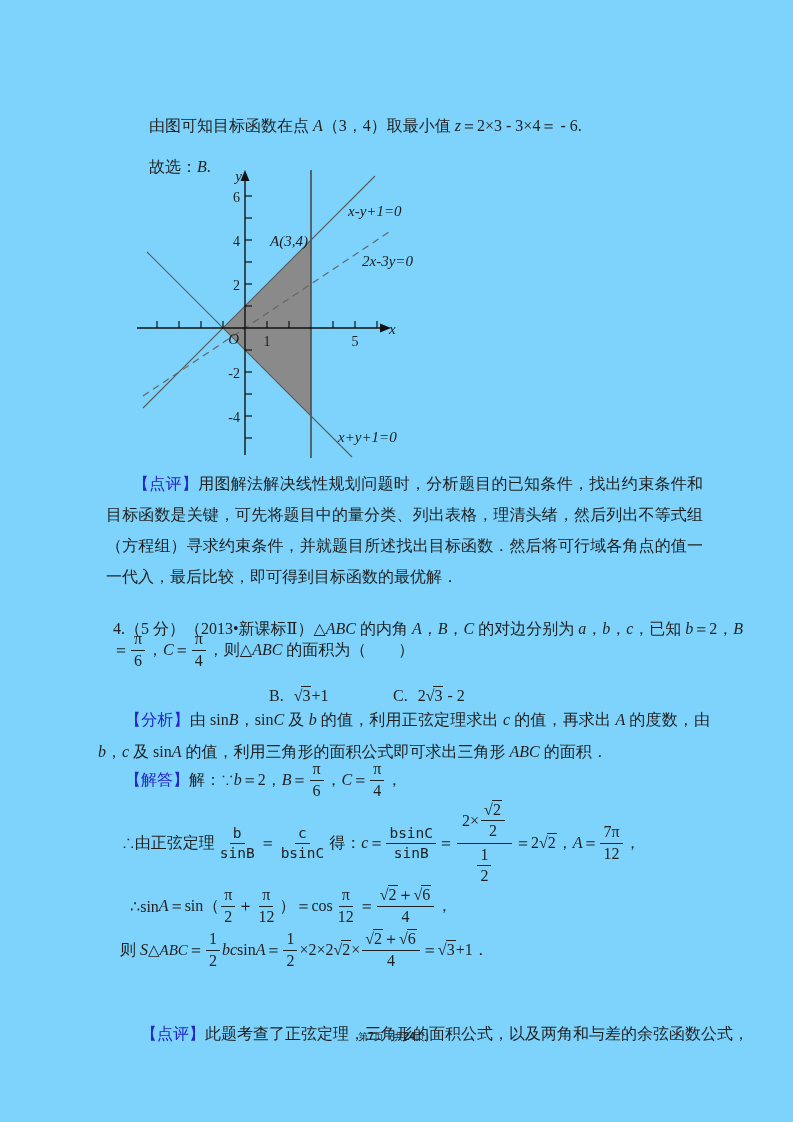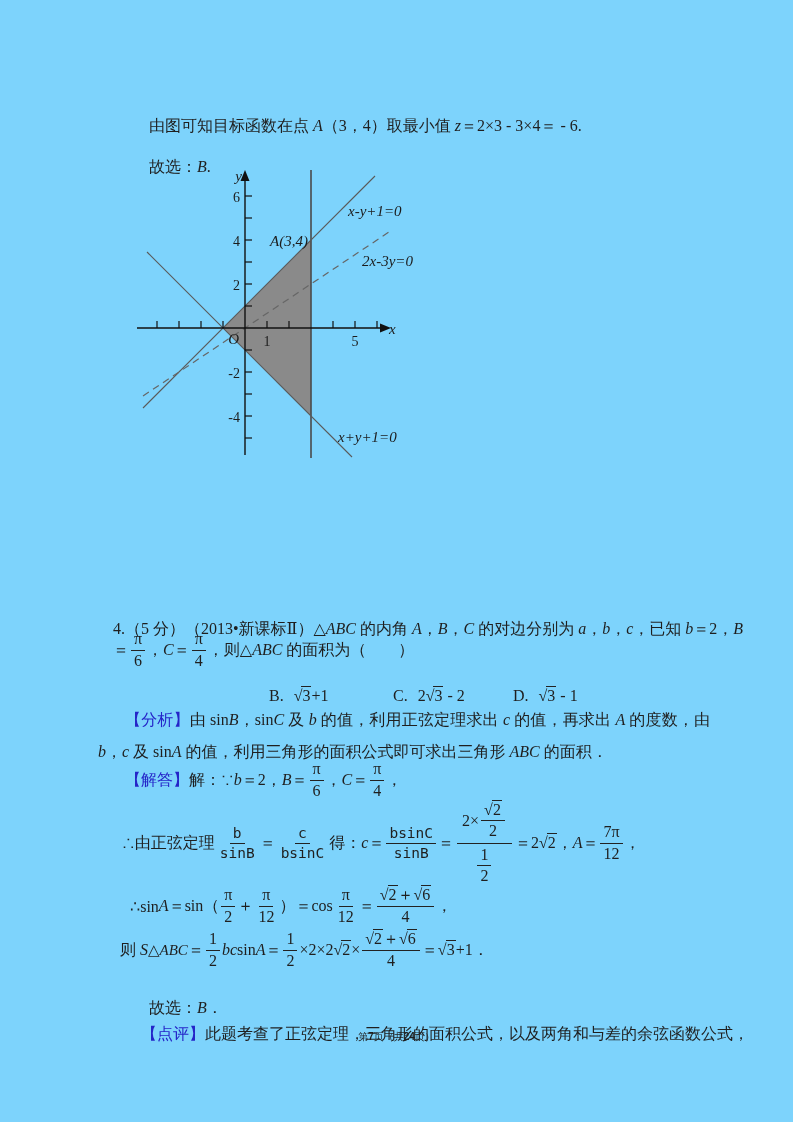--- a/index.html
+++ b/index.html
@@ -90,43 +90,43 @@
     <text x="240" y="422" text-anchor="end" font-size="14">-4</text>
     <text x="239" y="344" text-anchor="end" font-size="15" class="gi">O</text>
     <text x="267" y="346" text-anchor="middle" font-size="14">1</text>
     <text x="355" y="346" text-anchor="middle" font-size="14">5</text>
     <text x="308" y="246" text-anchor="end" font-size="15" class="gi">A(3,4)</text>
     <text x="348" y="216" font-size="15" class="gi">x-y+1=0</text>
     <text x="362" y="266" font-size="15" class="gi">2x-3y=0</text>
     <text x="338" y="442" font-size="15" class="gi">x+y+1=0</text>
   </svg>
 
+  <div class="abs para" style="left:106px;top:468px;width:597px;text-indent:27px;">
+    <span class="marker">【点评】</span><span>用图解法解决线性规划问题时，分析题目的已知条件，找出约束条件和目标函数是关键，可先将题目中的量分类、列出表格，理清头绪，然后列出不等式组（方程组）寻求约束条件，并就题目所述找出目标函数．然后将可行域各角点的值一一代入，最后比较，即可得到目标函数的最优解．</span>
+  </div>
 
   <div class="abs nowrap" style="left:97px;top:601px;">
     <span>4.</span><span>（5 分）（2013•新课标Ⅱ）△</span><span class="it">ABC</span><span> 的内角 </span><span class="it">A</span><span>，</span><span class="it">B</span><span>，</span><span class="it">C</span><span> 的对边分别为 </span><span class="it">a</span><span>，</span><span class="it">b</span><span>，</span><span class="it">c</span><span>，已知 </span><span class="it">b</span><span>＝2，</span><span class="it">B</span>
   </div>
 
   <div class="abs mrow" style="left:113px;top:627px;height:46px;">
     <span>＝</span>
     <span class="frac"><span class="num">π</span><span class="den">6</span></span>
     <span>，</span>
     <span class="it">C</span>
     <span>＝</span>
     <span class="frac"><span class="num">π</span><span class="den">4</span></span>
     <span>，则△</span><span class="it">ABC</span><span> 的面积为（　　）</span>
   </div>
 
   <div class="opt" style="left:253px;">
     <span class="lab">B.</span><span></span><span class="sqrt"><span class="sign">√</span><span class="rad">3</span></span><span>+1</span>
   </div>
   <div class="opt" style="left:377px;">
     <span class="lab">C.</span><span>2</span><span class="sqrt"><span class="sign">√</span><span class="rad">3</span></span><span> - 2</span>
-  </div>
-  <div class="opt" style="left:497px;">
-    <span class="lab">D.</span><span></span><span class="sqrt"><span class="sign">√</span><span class="rad">3</span></span><span> - 1</span>
   </div>
 
   <div class="abs para" style="left:98px;top:704px;width:612px;text-indent:27px;line-height:32px;">
     <span class="marker">【分析】</span><span>由 sin</span><span class="it">B</span><span>，sin</span><span class="it">C</span><span> 及 </span><span class="it">b</span><span> 的值，利用正弦定理求出 </span><span class="it">c</span><span> 的值，再求出 </span><span class="it">A</span><span> 的度数，由 </span><span class="it">b</span><span>，</span><span class="it">c</span><span> 及 sin</span><span class="it">A</span><span> 的值，利用三角形的面积公式即可求出三角形 </span><span class="it">ABC</span><span> 的面积．</span>
   </div>
 
   <div class="abs mrow" style="left:125px;top:757px;height:46px;">
     <span class="marker">【解答】</span>
     <span>解：∵</span><span class="it">b</span><span>＝2，</span><span class="it">B</span><span>＝</span>
     <span class="frac"><span class="num">π</span><span class="den">6</span></span>
@@ -174,23 +174,20 @@
   <div class="abs mrow" style="left:120px;top:927px;height:46px;">
     <span>则 </span><span class="it">S</span><sub class="trisub">△ABC</sub><span>＝</span>
     <span class="frac"><span class="num">1</span><span class="den">2</span></span>
     <span class="it">bc</span><span>sin</span><span class="it">A</span><span>＝</span>
     <span class="frac"><span class="num">1</span><span class="den">2</span></span>
     <span>×2×2</span><span class="sqrt"><span class="sign">√</span><span class="rad">2</span></span><span>×</span>
     <span class="frac"><span class="num"><span class="sqrt"><span class="sign">√</span><span class="rad">2</span></span><span>＋</span><span class="sqrt"><span class="sign">√</span><span class="rad">6</span></span></span><span class="den">4</span></span>
     <span>＝</span><span class="sqrt"><span class="sign">√</span><span class="rad">3</span></span><span>+1．</span>
   </div>
 
-  <div class="abs nowrap" style="left:133px;top:980px;">
-    <span>故选：</span><span class="it">B</span><span>．</span>
-  </div>
 
   <div class="abs nowrap" style="left:125px;top:1006px;">
     <span class="marker">【点评】</span><span>此题考查了正弦定理，三角形的面积公式，以及两角和与差的余弦函数公式，</span>
   </div>
 
   <div class="footer">
     <span>第</span><b>7</b><span>页（共</span><b>24</b><span>页）</span>
   </div>
 
 </div>

